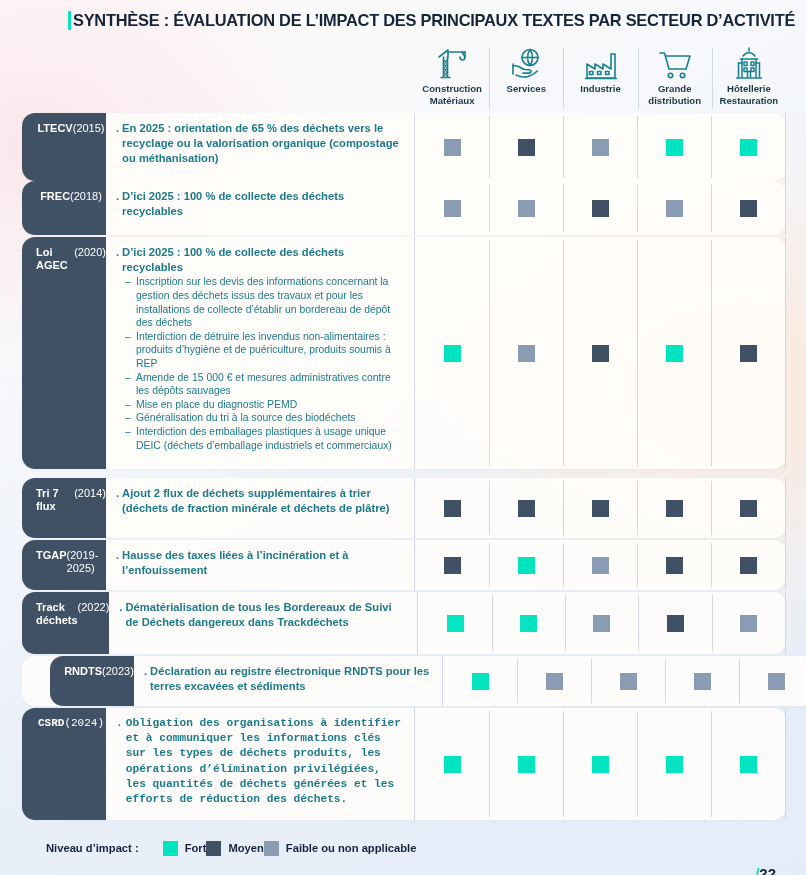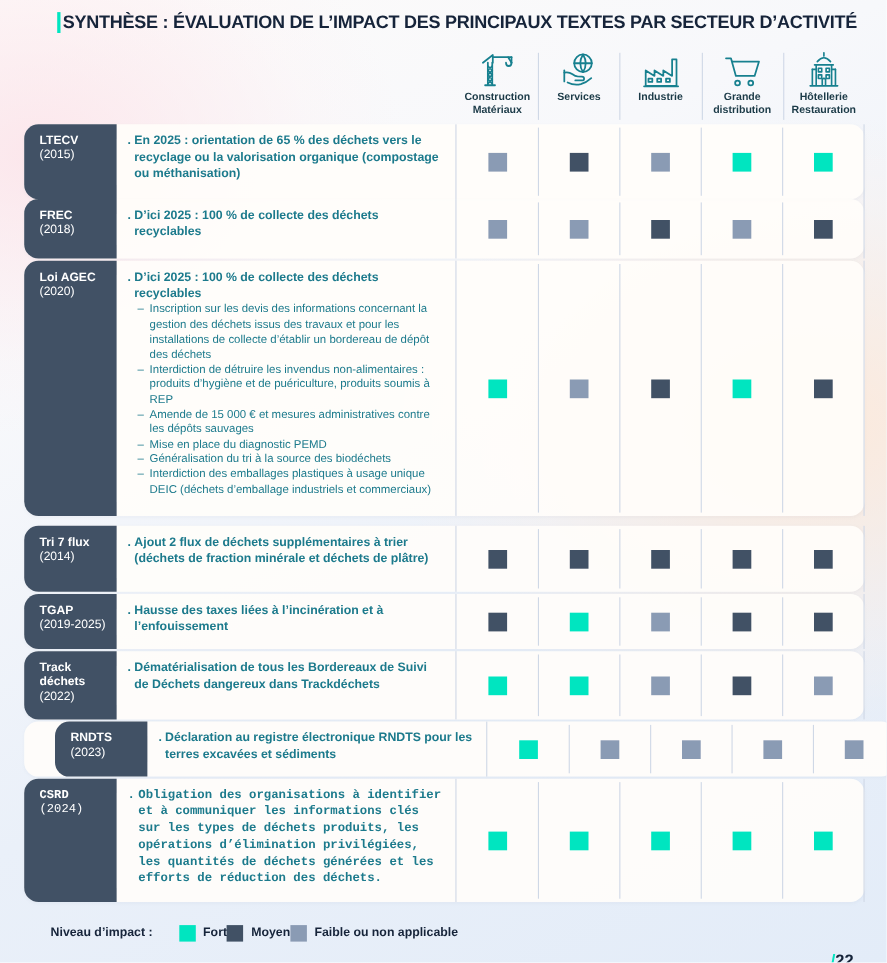--- a/index.html
+++ b/index.html
@@ -20,21 +20,21 @@
     background:
       radial-gradient(ellipse 500px 360px at 92% 44%, rgba(255,232,214,0.85) 0%, rgba(255,240,230,0.30) 55%, rgba(255,255,255,0) 78%),
       radial-gradient(ellipse 420px 320px at 4% 16%, rgba(252,226,232,0.80) 0%, rgba(253,240,243,0.25) 60%, rgba(255,255,255,0) 80%),
       linear-gradient(155deg, #fdfbfa 0%, #f7f8fb 30%, #eaf0f9 62%, #e3ecf8 100%);
     overflow: hidden;
   }
 
   
   #title-bar {
     position: absolute;
-    left: 52px;
+    left: 68px;
     top: 6px;
     right: 20px;
     height: 28px;
     display: flex;
     align-items: center;
   }
   #title-accent {
     width: 3px;
     height: 19px;
     background: #00e5c0;
@@ -113,22 +113,21 @@
   .row-pill {
     position: relative;
     z-index: 2;
     flex: 0 0 84px;
     background: #415165;
     border-radius: 13px 0 0 13px;
     color: #ffffff;
     padding: 9px 0 9px 14px;
     box-sizing: border-box;
     display: flex;
-    flex-direction: column;
-    justify-content: flex-start;
+    justify-content: center;
   }
   .pill-name {
     font-size: 11px;
     font-weight: bold;
     line-height: 13px;
   }
   .pill-year {
     font-size: 11px;
     font-weight: normal;
     line-height: 13px;

